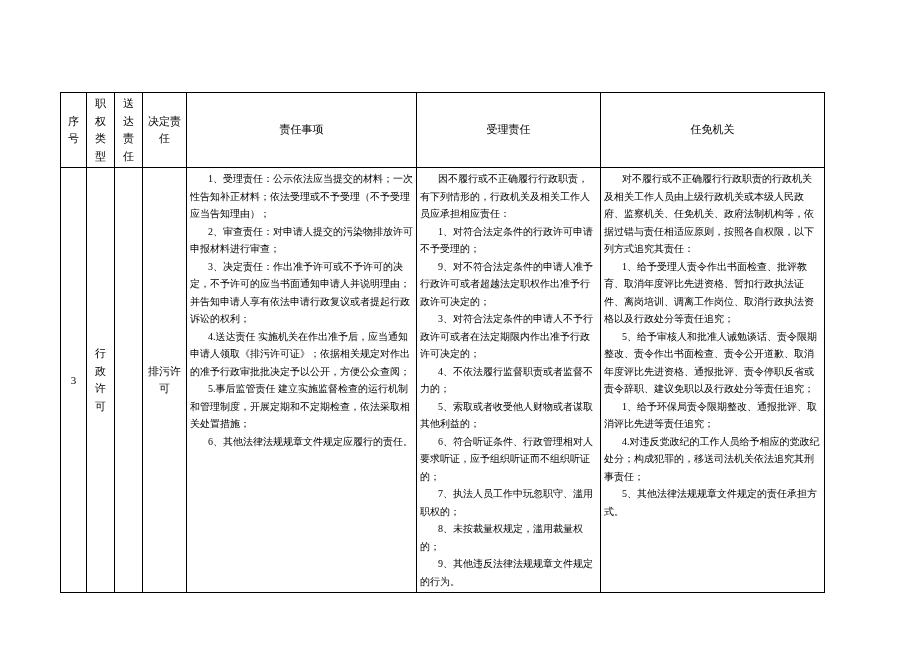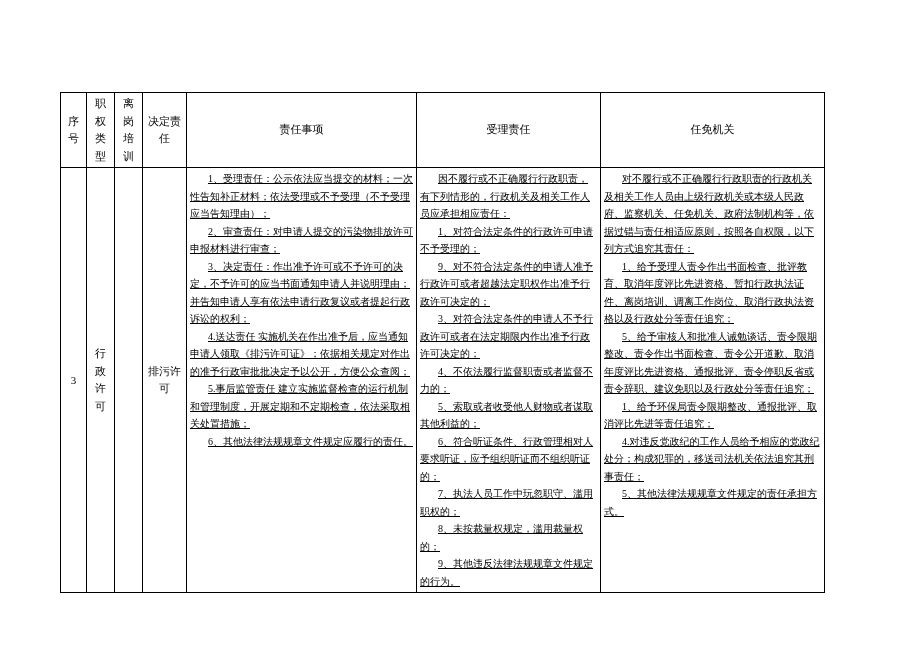--- a/index.html
+++ b/index.html
@@ -41,41 +41,41 @@
   .body-cell {
     vertical-align: top;
     text-align: left;
     font-size: 10px;
     line-height: 1.75;
   }
   .center-cell {
     text-align: center;
     vertical-align: middle;
   }
-  .indent { text-indent: 1.8em; display:block;text-decoration:underline; }
+  .indent { text-indent: 1.8em; display:block; }
 </style>
 </head>
 <body>
 
 <div class="page">
   <table>
     <colgroup>
       <col class="col-seq">
       <col class="col-type">
       <col class="col-code">
       <col class="col-name">
       <col class="col-resp">
       <col class="col-acc">
       <col class="col-method">
     </colgroup>
     <thead>
       <tr>
         <th>序号</th>
         <th>职权类型</th>
-        <th>离岗培训</th>
+        <th>送达责任</th>
         <th>决定责任</th>
         <th>责任事项</th>
         <th>受理责任</th>
         <th>任免机关</th>
       </tr>
     </thead>
     <tbody>
       <tr>
         <td class="center-cell">3</td>
         <td class="center-cell">行政许可</td>

